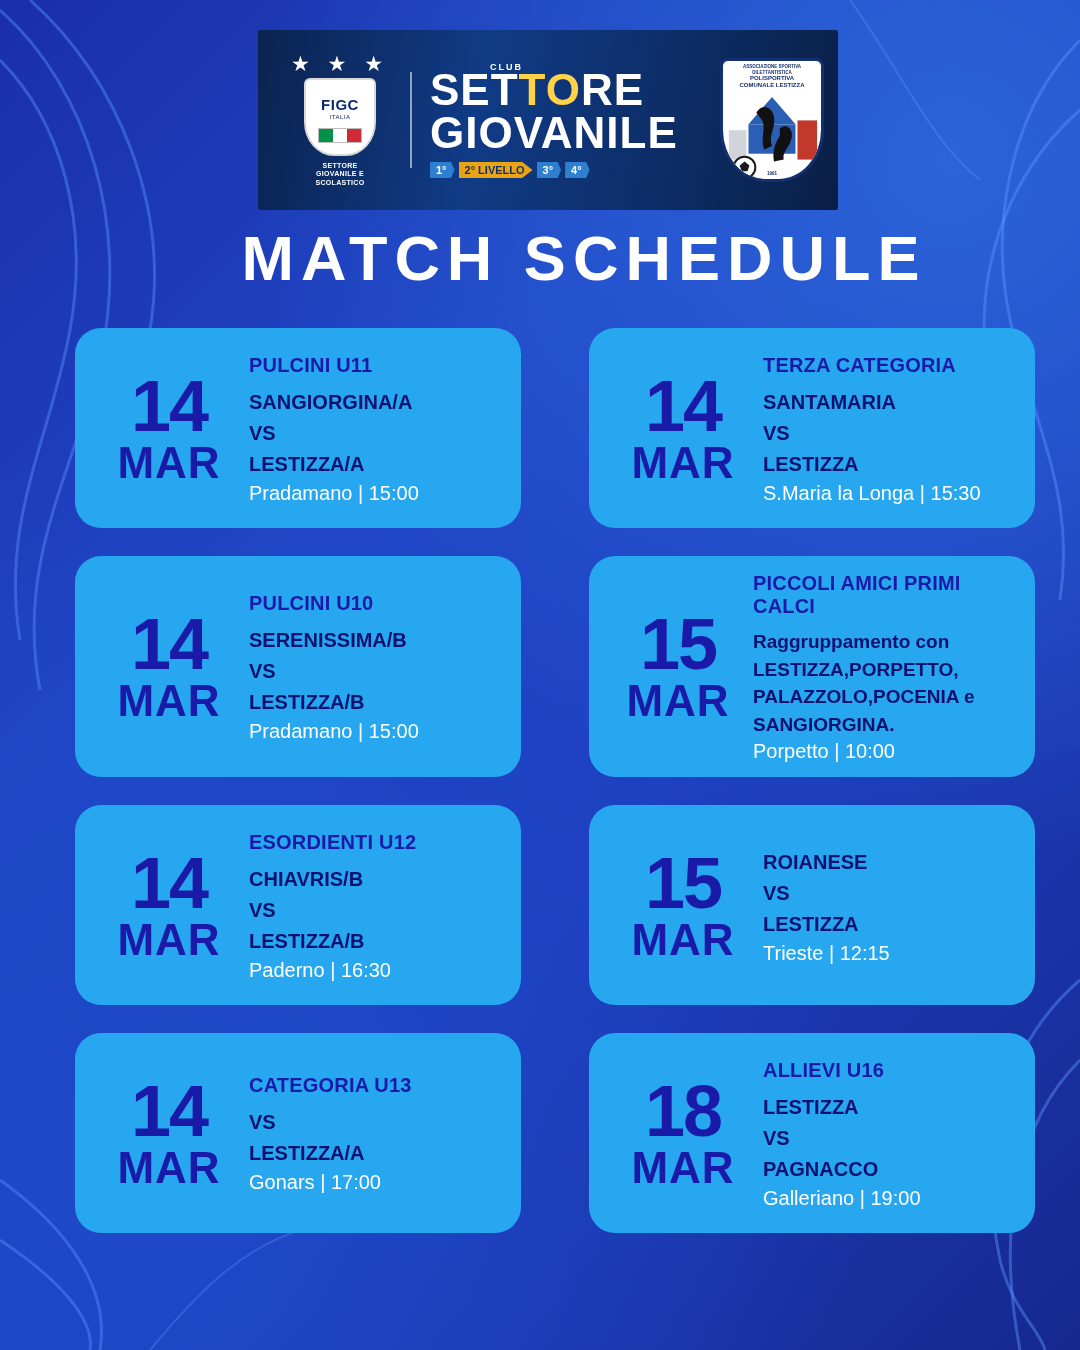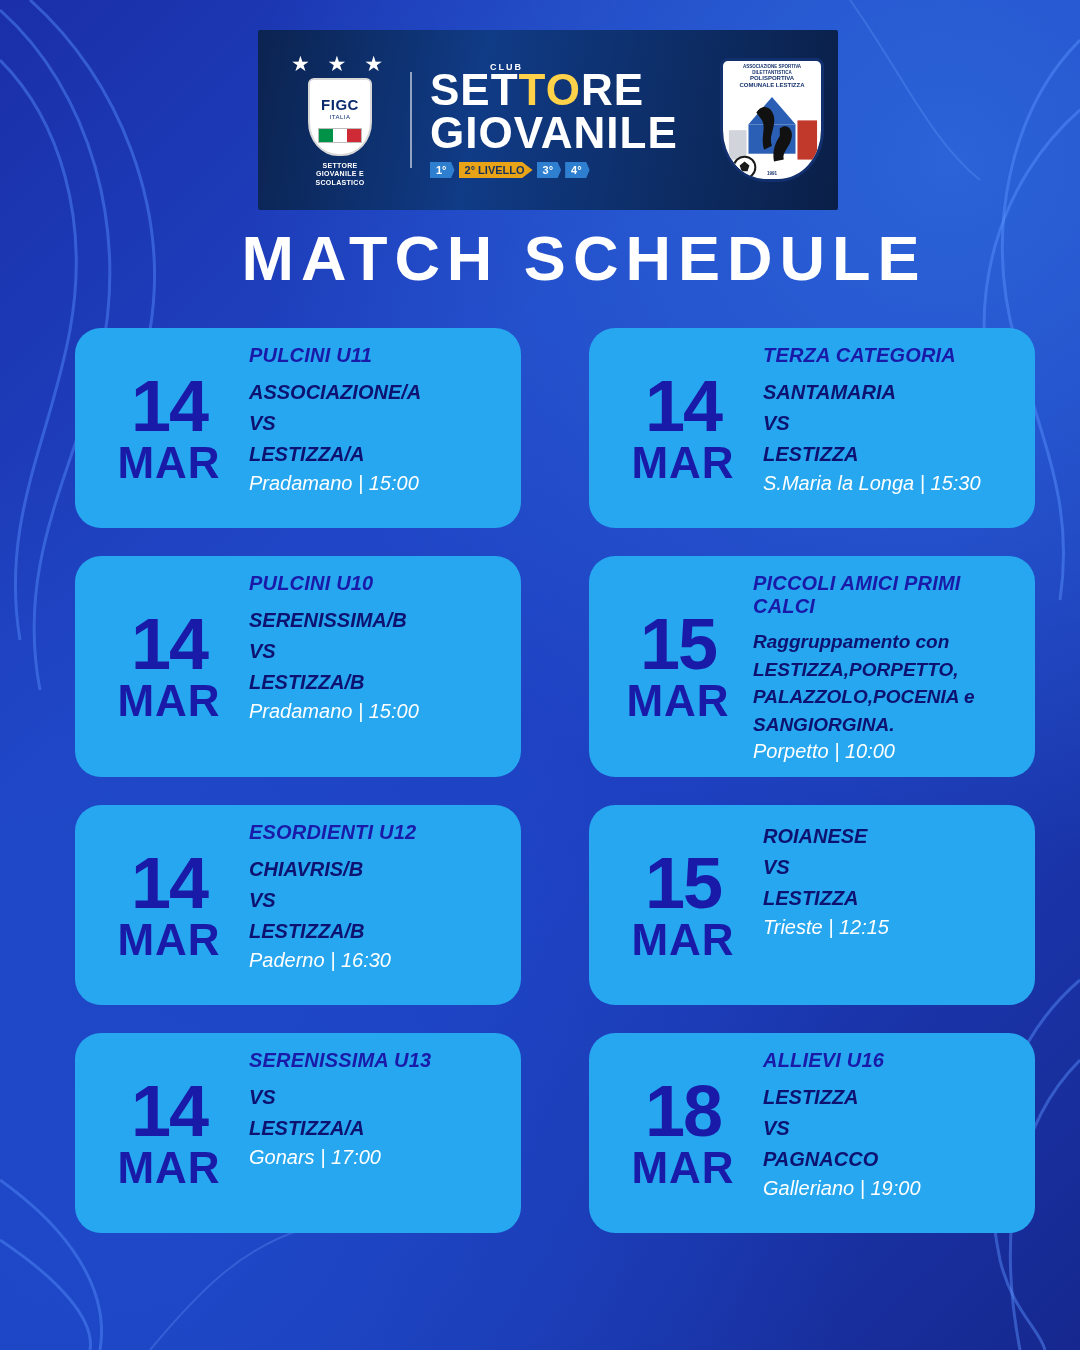--- a/index.html
+++ b/index.html
@@ -52,21 +52,21 @@
     padding-left: 18px;
   }
   .stars {
     color: #ffffff;
     font-size: 21px;
     letter-spacing: 6px;
     line-height: 1;
     margin-bottom: 4px;
   }
   .figc-shield {
-    width: 64px;
+    width: 72px;
     height: 78px;
     background: #ffffff;
     border-radius: 6px 6px 30px 30px / 6px 6px 34px 34px;
     border: 2px solid #d8d8d8;
     display: flex;
     flex-direction: column;
     align-items: center;
     justify-content: flex-start;
     padding-top: 16px;
     box-sizing: border-box;
@@ -250,22 +250,22 @@
   }
   .date-month {
     font-size: 44px;
     letter-spacing: 1px;
     margin-top: 4px;
   }
   .card-body {
     flex: 1;
     display: flex;
     flex-direction: column;
+    justify-content: center;
     padding-top: 2px;
-    font-style: italic;
   }
   .cat {
     color: #1a1aa8;
     font-size: 20px;
     font-weight: bold;
     margin-bottom: 10px;
     letter-spacing: .2px;
   }
   .teams {
     color: #0d1170;
@@ -365,21 +365,21 @@
 <div class="grid">
 
   <div class="card">
     <div class="card-date">
       <div class="date-day">14</div>
       <div class="date-month">MAR</div>
     </div>
     <div class="card-body">
       <div class="cat">PULCINI U11</div>
       <div class="teams">
-        <div>ASSOCIAZIONE/A</div>
+        <div>SANGIORGINA/A</div>
         <div>VS</div>
         <div>LESTIZZA/A</div>
       </div>
       <div class="venue">Pradamano | 15:00</div>
     </div>
   </div>
 
   <div class="card">
     <div class="card-date">
       <div class="date-day">14</div>
@@ -454,21 +454,21 @@
       <div class="venue">Trieste | 12:15</div>
     </div>
   </div>
 
   <div class="card">
     <div class="card-date">
       <div class="date-day">14</div>
       <div class="date-month">MAR</div>
     </div>
     <div class="card-body">
-      <div class="cat">SERENISSIMA U13</div>
+      <div class="cat">CATEGORIA U13</div>
       <div class="teams">
         <div>VS</div>
         <div>LESTIZZA/A</div>
       </div>
       <div class="venue">Gonars | 17:00</div>
     </div>
   </div>
 
   <div class="card">
     <div class="card-date">

